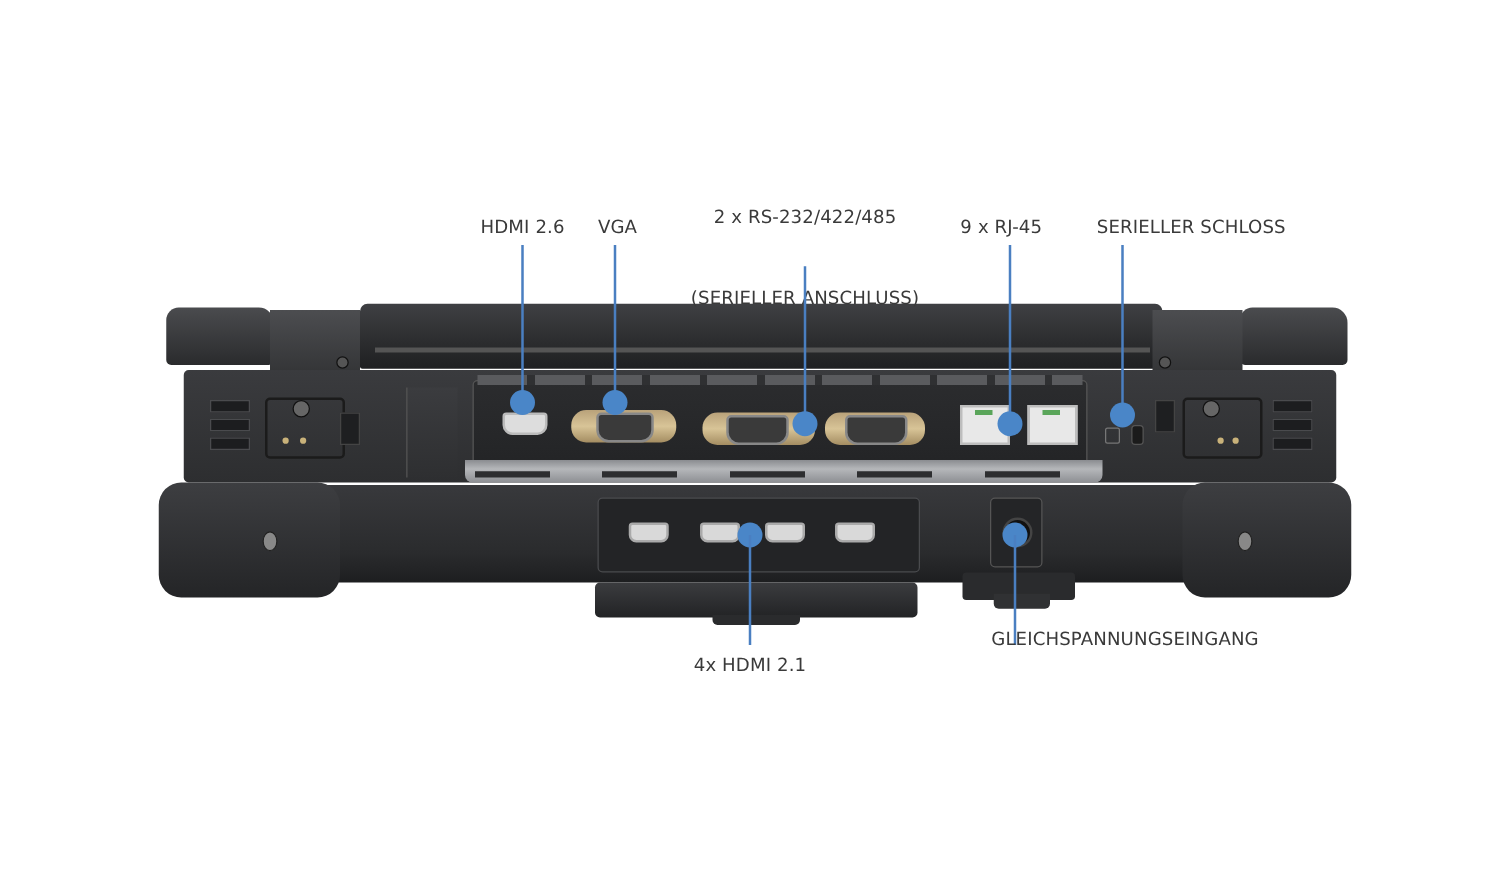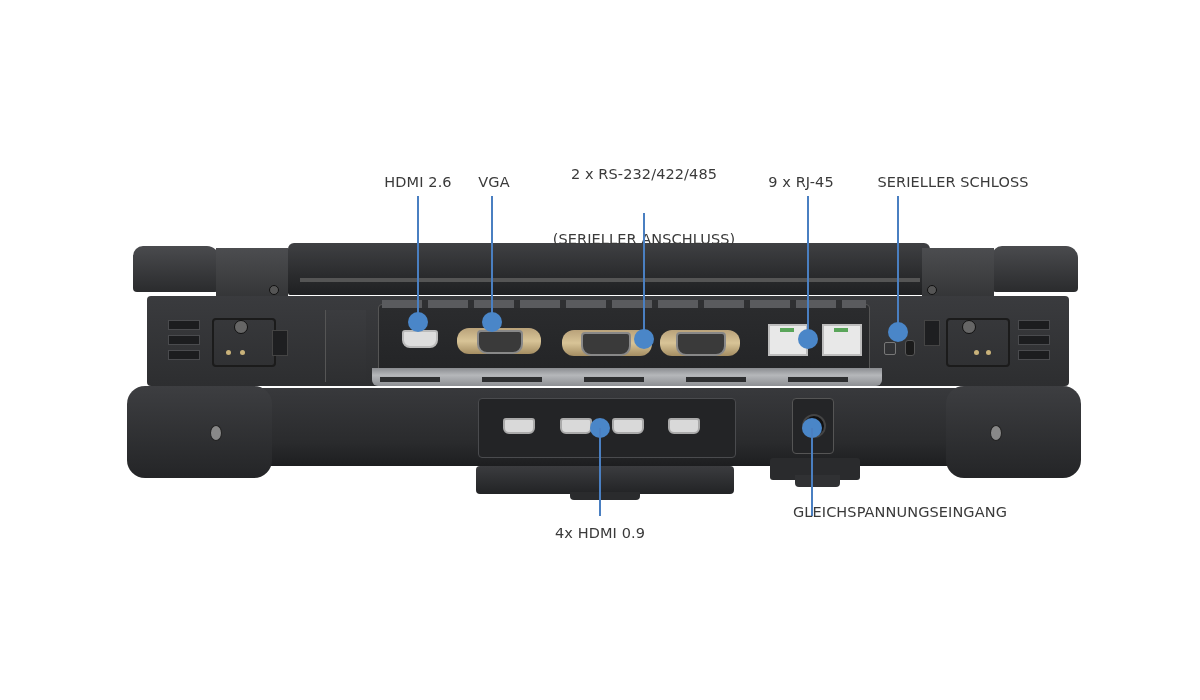--- a/index.html
+++ b/index.html
@@ -132,14 +132,14 @@
 <div class="dot" style="left:644px;top:339px;"></div>
 <div class="dot" style="left:808px;top:339px;"></div>
 <div class="dot" style="left:898px;top:332px;"></div>
 
 <div class="dot" style="left:600px;top:428px;"></div>
 <div class="dot" style="left:812px;top:428px;"></div>
 
 <div class="vline" style="left:599px;top:428px;height:88px;"></div>
 <div class="vline" style="left:811px;top:428px;height:88px;"></div>
 
-<div class="label center" style="left:600px;top:523px;">4x HDMI 0.9</div>
+<div class="label center" style="left:600px;top:523px;">4x HDMI 2.1</div>
 <div class="label center" style="left:900px;top:502px;">GLEICHSPANNUNGSEINGANG</div>
 
 </body></html>

